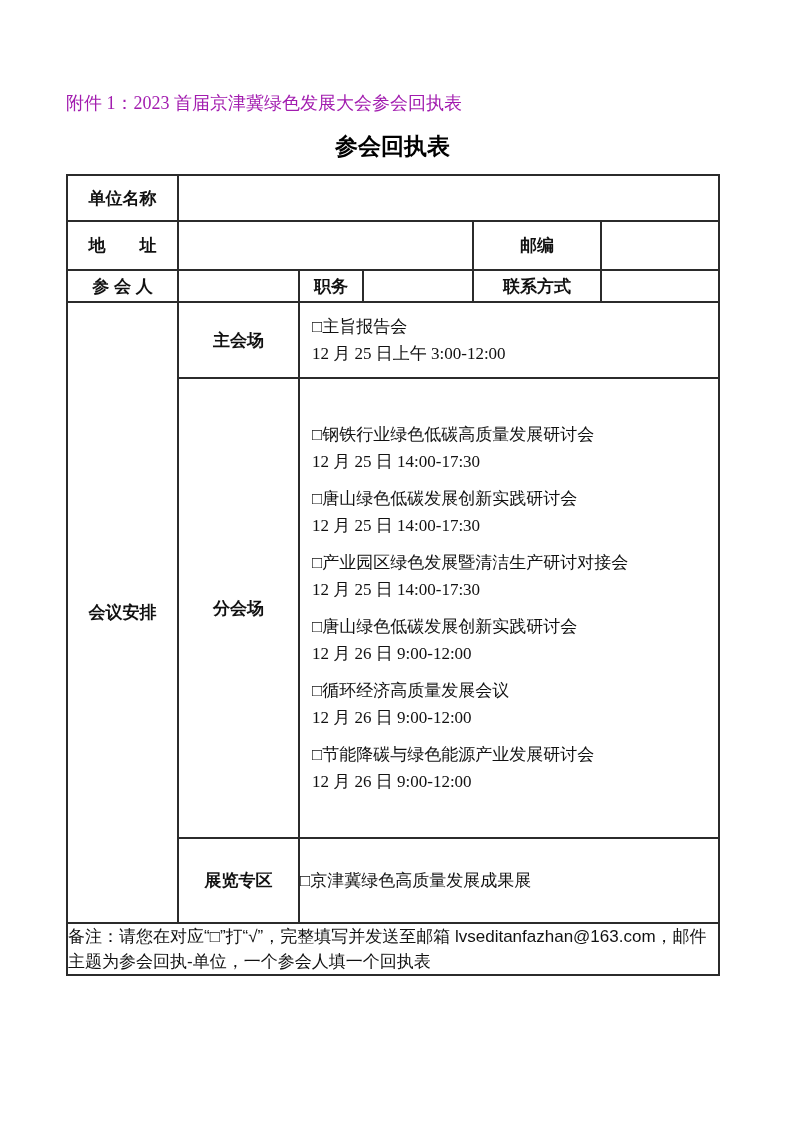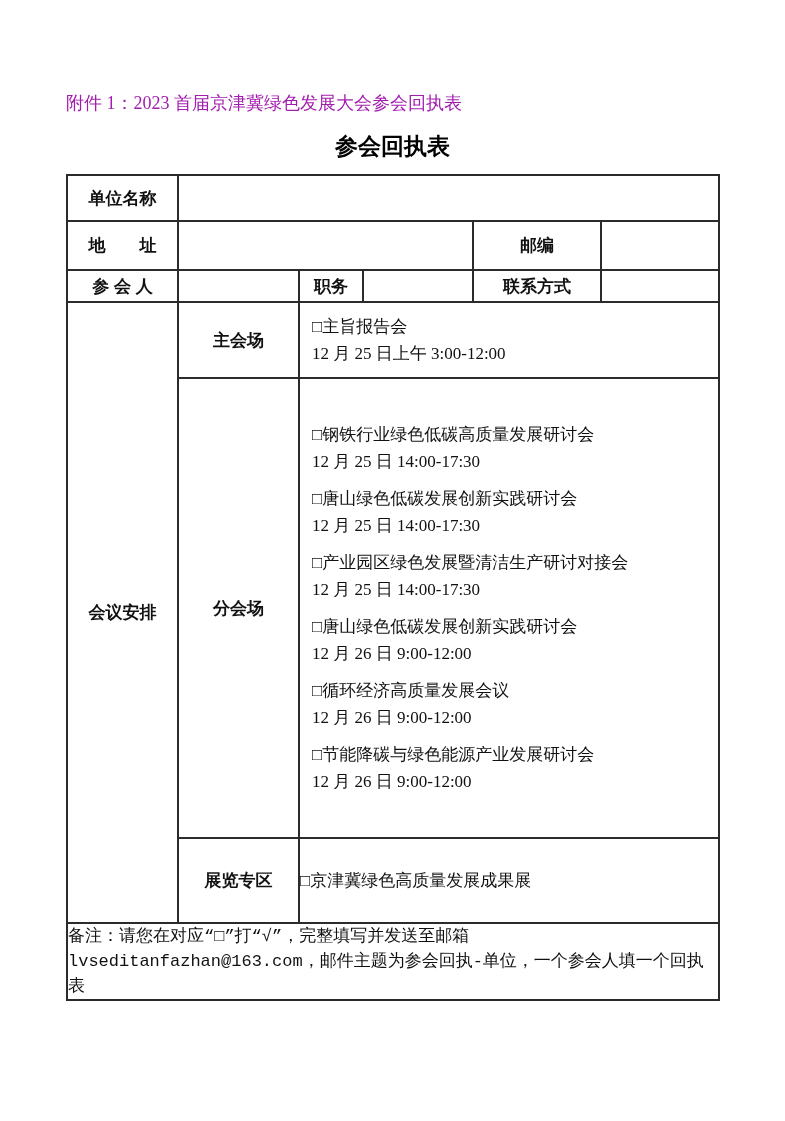--- a/index.html
+++ b/index.html
@@ -63,21 +63,21 @@
     font-family: "Liberation Serif", serif;
     line-height: 27px;
   }
   .session { margin: 10px 12px; }
   .session-line, .session-time { line-height: 27px; white-space: nowrap; }
   .cb { display: inline; }
   td.note-cell {
     padding: 0 6px;
     line-height: 25px;
     font-size: 17px;
-    font-family: Liberation Mono, monospace;
+    font-family: Liberation Sans, sans-serif;
     vertical-align: middle;
   }
 </style>
 </head>
 <body>
 
 <div class="page">
 
   <div class="attachment-line">附件 1：2023 首届京津冀绿色发展大会参会回执表</div>
 

